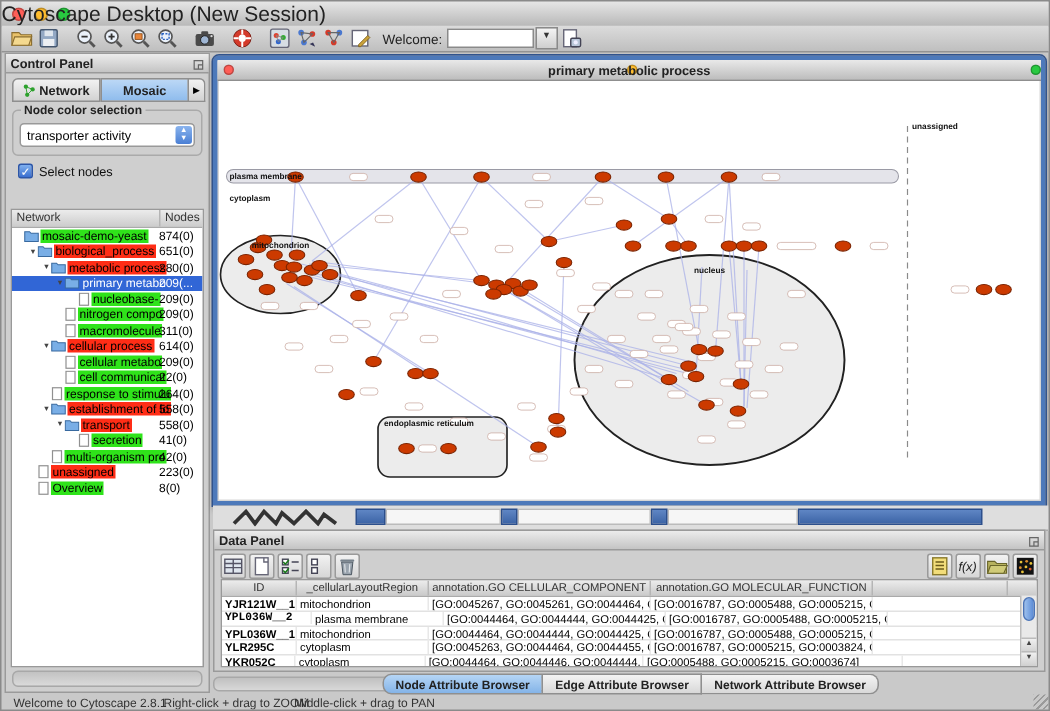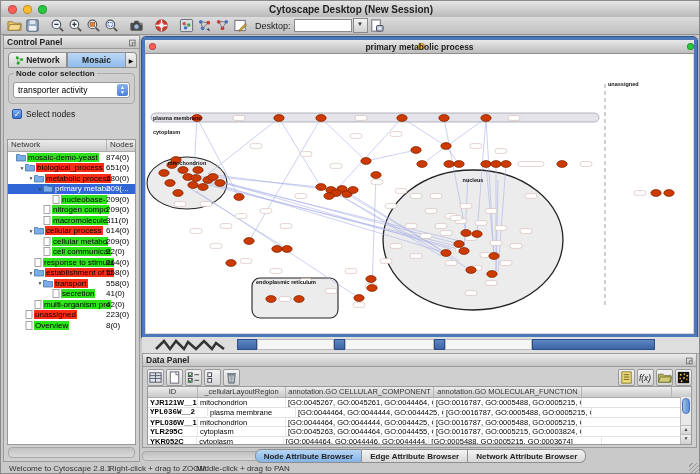--- a/index.html
+++ b/index.html
@@ -1,21 +1,21 @@
 <!DOCTYPE html>
 <html><head>
 <meta charset="utf-8">
 <style>
   html,body{margin:0;padding:0;}
   .app{position:relative;width:700px;height:474px;background:#c9c9c9;font-family:"Liberation Sans",sans-serif;overflow:hidden;border:1px solid #8a8a8a;box-sizing:border-box;}
   
   .titlebar{position:absolute;left:0;top:0;width:700px;height:16px;background:linear-gradient(#e6e6e6,#b9b9b9);border-bottom:1px solid #8f8f8f;display:flex;align-items:center;}
   .tl{width:9px;height:9px;border-radius:50%;margin-left:6px;border:1px solid rgba(0,0,0,.25);box-sizing:border-box;}
   .tl.r{background:#ff5e57;margin-left:7px}.tl.y{background:#ffbd2e}.tl.g{background:#28c940}
-  .wintitle{position:absolute;left:0;right:0;text-align:center;font-size:10px;font-weight:bold;color:#222;}
+  .wintitle{position:absolute;left:0;right:0;text-align:left;font-size:14px;font-weight:normal;color:#222;}
   
   .toolbar{position:absolute;left:0;top:16px;width:700px;height:18px;background:linear-gradient(#dcdcdc,#bfbfbf);border-bottom:1px solid #939393;display:flex;align-items:center;padding-left:4px;box-sizing:border-box;}
   .tbicon{width:16px;height:16px;margin:0 1px;display:inline-flex;align-items:center;justify-content:center;}
   .tbsep{width:7px;height:16px;}
   .search-label{font-size:9px;color:#222;margin:0 3px 0 6px;}
   .search-input{width:52px;height:11px;border:1px solid #8a8a8a;background:#fff;font-size:8px;padding:0 2px;}
   .dd-btn{width:13px;height:13px;border:1px solid #8a8a8a;background:linear-gradient(#f4f4f4,#cfcfcf);font-size:6px;line-height:11px;text-align:center;color:#333;margin-left:1px;}
   
   .content{position:absolute;left:0;top:34px;width:700px;height:427px;}
   
@@ -187,21 +187,21 @@
             <path d="M4 4h8L8 11z" fill="none" stroke="#666" stroke-width=".8"></path>
           </svg>
         </span>
         <span class="tbicon">
           <svg width="15" height="15" viewBox="0 0 16 16">
             <rect x="2" y="2.5" width="11" height="11" fill="#fff" stroke="#667"></rect>
             <path d="M6.5 12.5l6.5-6.5 1.5 1.5-6.5 6.5H6.5z" fill="#caa23a" stroke="#7a5d1a" stroke-width=".6"></path>
           </svg>
         </span>
       </span>
-    <span class="search-label">Desktop:</span>
+    <span class="search-label">Welcome:</span>
     <input class="search-input" value="" style="">
     <span class="dd-btn">▼</span>
     <span class="tbicon" id="tb-after-search">
         <svg width="15" height="15" viewBox="0 0 16 16">
           <rect x="3" y="2" width="9" height="12" fill="#fff" stroke="#667"></rect>
           <rect x="8" y="8" width="7" height="6" rx="1" fill="#b9c6d8" stroke="#445"></rect>
           <circle cx="11.5" cy="11" r="1.5" fill="#eef"></circle>
         </svg>
       </span>
   </div>

